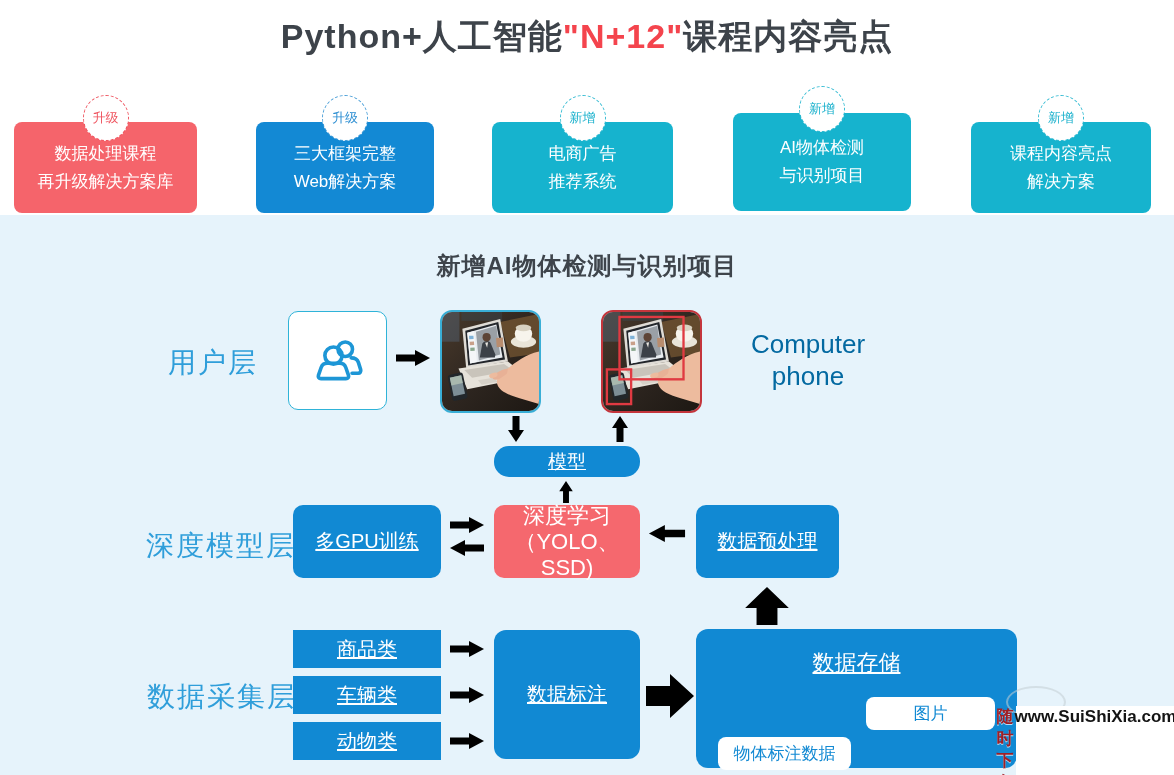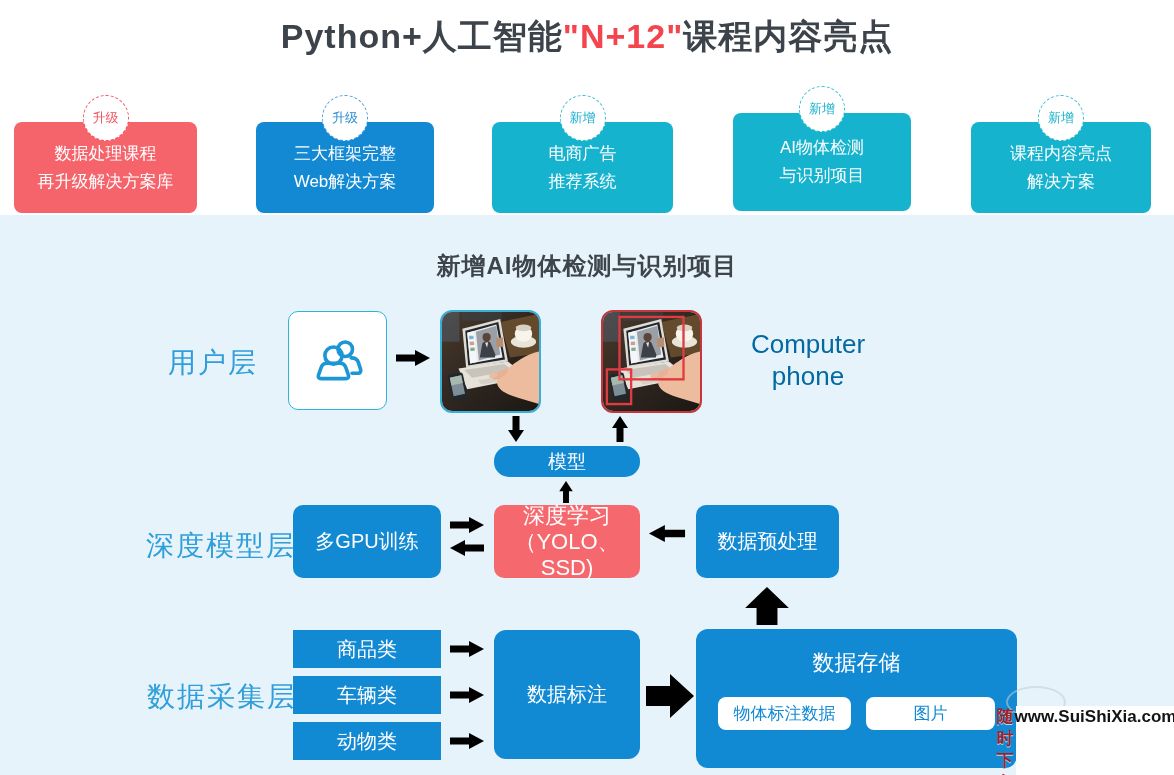--- a/index.html
+++ b/index.html
@@ -32,21 +32,21 @@
   .panel{position:absolute;left:0;top:215px;width:1174px;height:560px;background:#e6f3fb;}
   .subtitle{position:absolute;top:250px;left:0;width:1174px;text-align:center;
             font-size:24px;font-weight:600;color:#3e444b;letter-spacing:1px;}
   .layer-label{position:absolute;color:#2f9eda;font-size:28px;letter-spacing:2px;}
   .lbl-user{left:168px;top:344px;}
   .lbl-model{left:146px;top:527px;}
   .lbl-collect{left:147px;top:678px;}
   
   .node{position:absolute;color:#fff;text-align:center;
         display:flex;flex-direction:column;justify-content:center;border-radius:10px;}
-  .n-blue{background:#1189d3;}
+  .n-blue{background:#1189d3;text-decoration:underline;}
   .n-red{background:#f5686e;}
   .icon-box{position:absolute;left:288px;top:311px;width:97px;height:97px;background:#fff;
             border:1.5px solid #2fb3d8;border-radius:10px;
             display:flex;align-items:center;justify-content:center;}
   .photo{position:absolute;top:310px;width:97px;height:99px;border-radius:12px;overflow:hidden;}
   .photo svg{display:block;width:100%;height:100%;}
   .photo1{left:440px;border:2px solid #39aed6;}
   .photo2{left:601px;border:2px solid #c4353c;}
   .caption{position:absolute;left:728px;top:328px;width:160px;text-align:center;
            color:#0369a1;font-size:26px;line-height:32px;}
@@ -54,21 +54,21 @@
   .gpu-box{left:293px;top:505px;width:148px;height:73px;font-size:20px;}
   .dl-box{left:494px;top:505px;width:146px;height:73px;font-size:22px;line-height:26px;}
   .pre-box{left:696px;top:505px;width:143px;height:73px;font-size:20px;}
   .cat-box{left:293px;width:148px;height:38px;border-radius:0;font-size:20px;}
   .cat1{top:630px;}.cat2{top:676px;}.cat3{top:722px;}
   .annotate-box{left:494px;top:630px;width:146px;height:129px;border-radius:12px;font-size:20px;}
   .storage-box{left:696px;top:629px;width:321px;height:139px;border-radius:12px;
                justify-content:flex-start;padding-top:19px;box-sizing:border-box;font-size:22px;}
   .storage-sub{position:absolute;top:68px;height:33px;background:#fff;color:#1189d3;
                border-radius:8px;font-size:17px;display:flex;align-items:center;justify-content:center;}
-  .sub1{left:22px;width:133px;}
+  .sub1{left:22px;width:133px;margin-top:40px;}
   .sub2{left:170px;width:129px;}
   
   .ar{position:absolute;}
   .rot180{transform:rotate(180deg);}
   
   .wm-circle{position:absolute;left:1006px;top:686px;width:56px;height:28px;
              border:2px solid #c2ced4;border-radius:50%;opacity:.55;}
   .watermark{position:absolute;left:1016px;top:706px;width:158px;height:69px;background:#fff;
              text-align:center;display:flex;flex-direction:row;justify-content:center;line-height:22px;}
   .wm1{font-size:17px;font-weight:800;color:#a01f26;text-shadow:0 1px 0 rgba(255,255,255,.7);letter-spacing:1px;}

